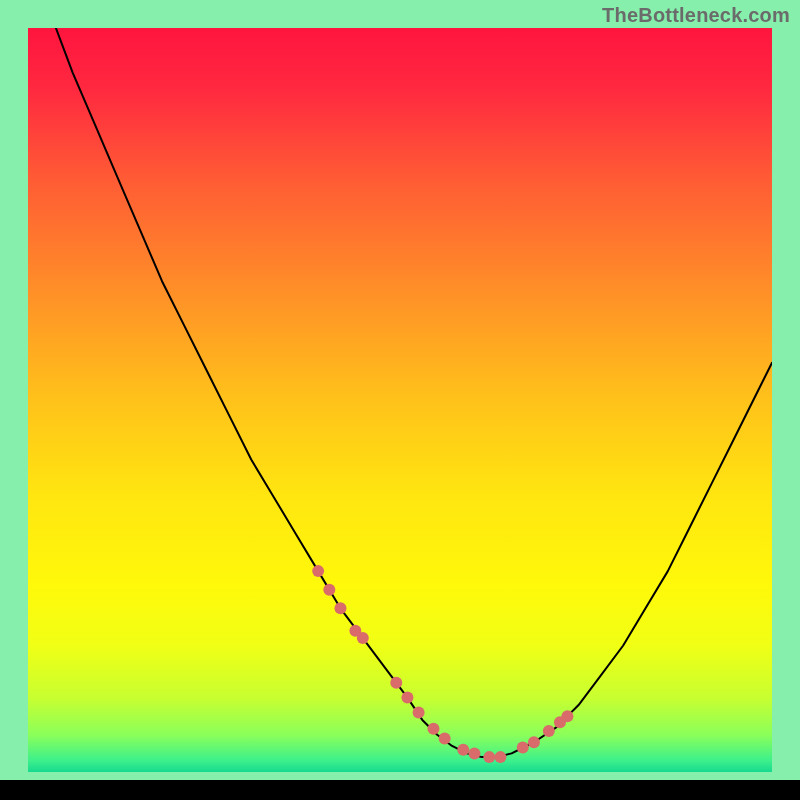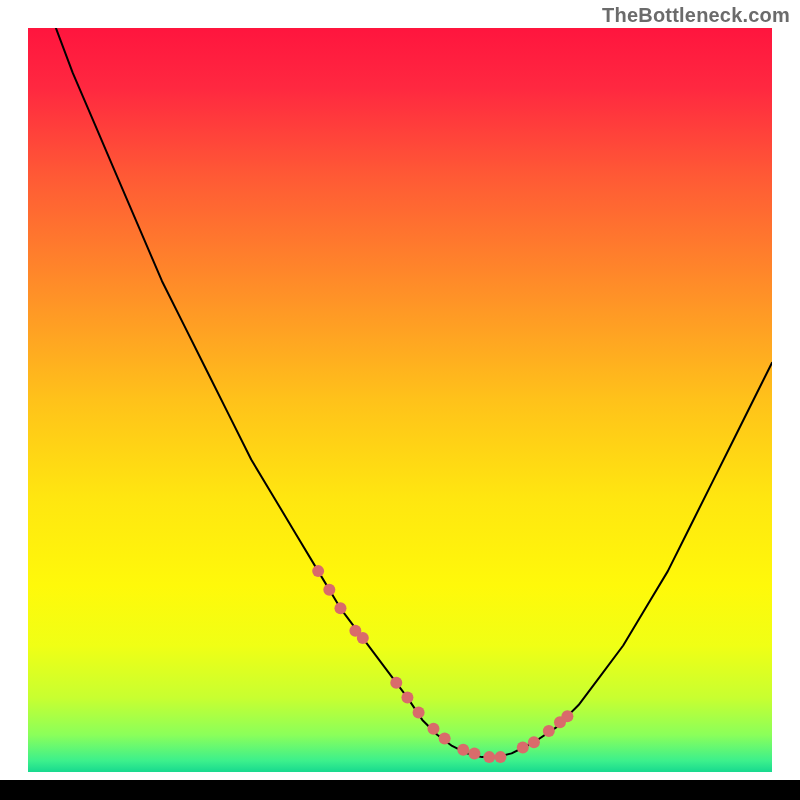--- a/index.html
+++ b/index.html
@@ -9,21 +9,21 @@
     height: 800px;
     background: #000;
     overflow: hidden;
   }
   .frame {
     position: absolute;
     top: 0;
     left: 0;
     width: 800px;
     height: 780px;
-    background: #ffffff;
+    background: #86efac;
   }
   .watermark {
     position: absolute;
     right: 10px;
     top: 4px;
     font-family: Arial, Helvetica, sans-serif;
     font-size: 20px;
     font-weight: bold;
     color: #6b6b6b;
     letter-spacing: 0.2px;

